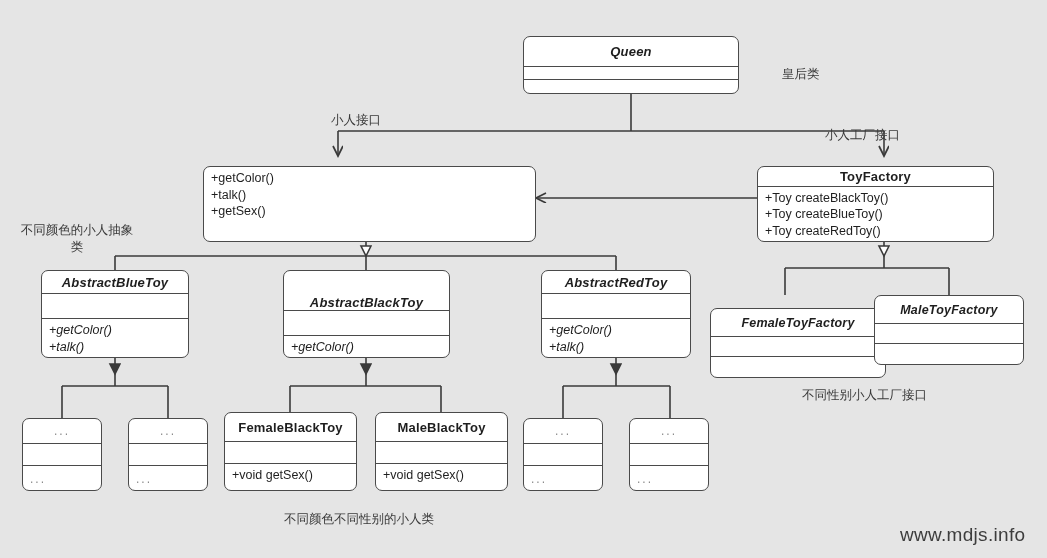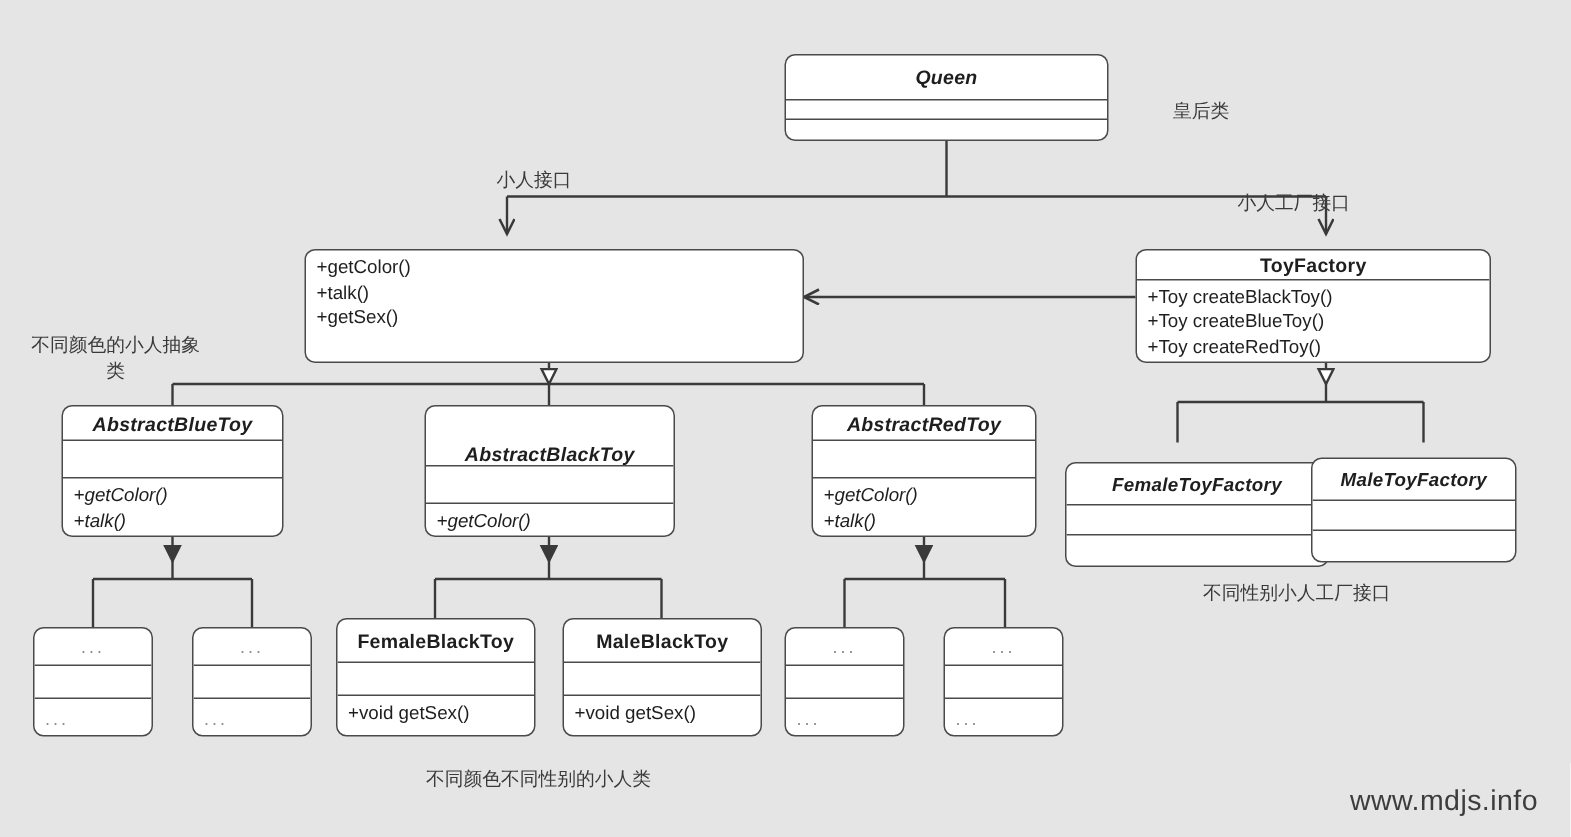--- a/index.html
+++ b/index.html
@@ -210,21 +210,21 @@
       <div>+talk()</div>
     </div>
   </div>
 
   <div class="uml-box" style="left:710px; top:308px; width:176px; height:70px;">
     <div class="uml-title italic" style="height:28px; font-size:12.5px;">FemaleToyFactory</div>
     <div class="uml-attrs" style="height:20px;"></div>
     <div class="uml-ops italic"></div>
   </div>
 
-  <div class="uml-box" style="left:874px; top:305px; width:137px; height:70px;">
+  <div class="uml-box" style="left:874px; top:295px; width:150px; height:70px;">
     <div class="uml-title italic" style="height:28px; font-size:12.5px;">MaleToyFactory</div>
     <div class="uml-attrs" style="height:20px;"></div>
     <div class="uml-ops italic"></div>
   </div>
 
   <div class="uml-box" style="left:22px; top:418px; width:80px; height:73px;">
     <div class="uml-title dots" style="height:27px;">...</div>
     <div class="uml-attrs" style="height:22px;"></div>
     <div class="uml-ops dots">
       <div>...</div>

